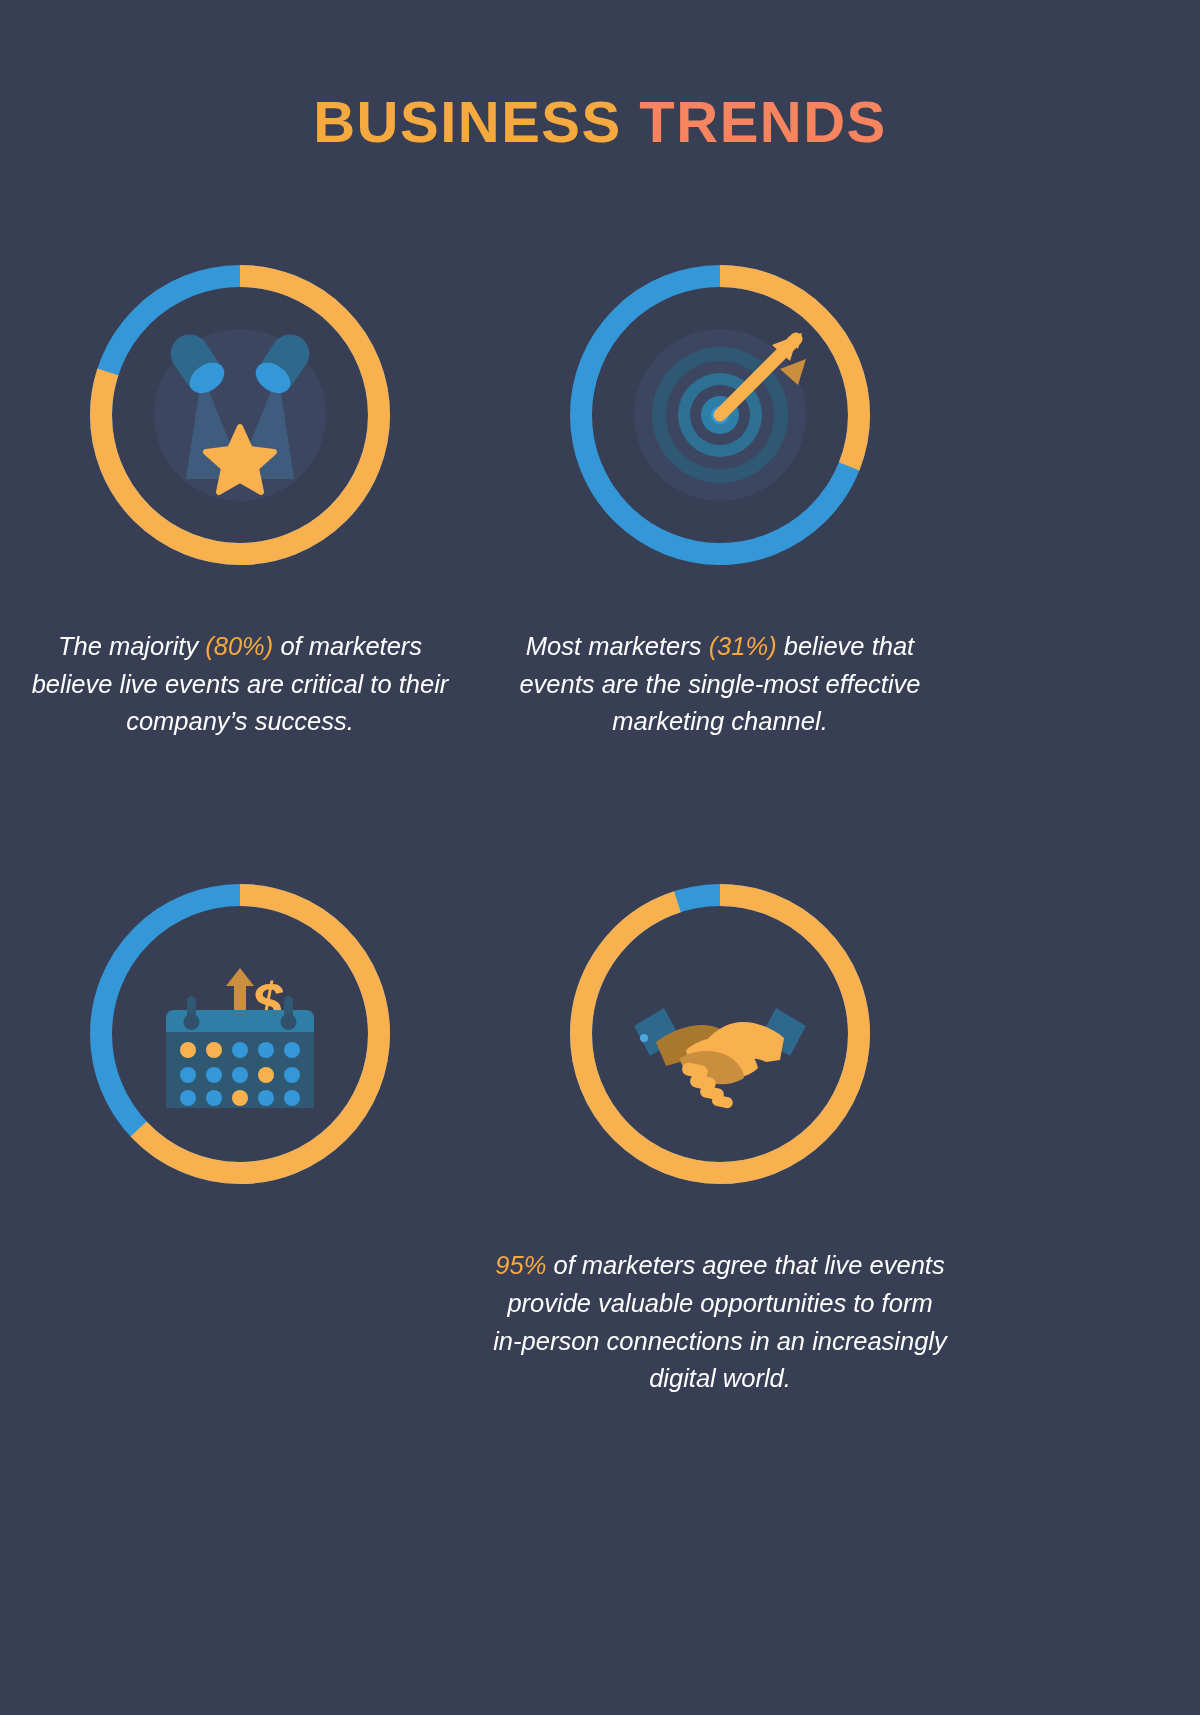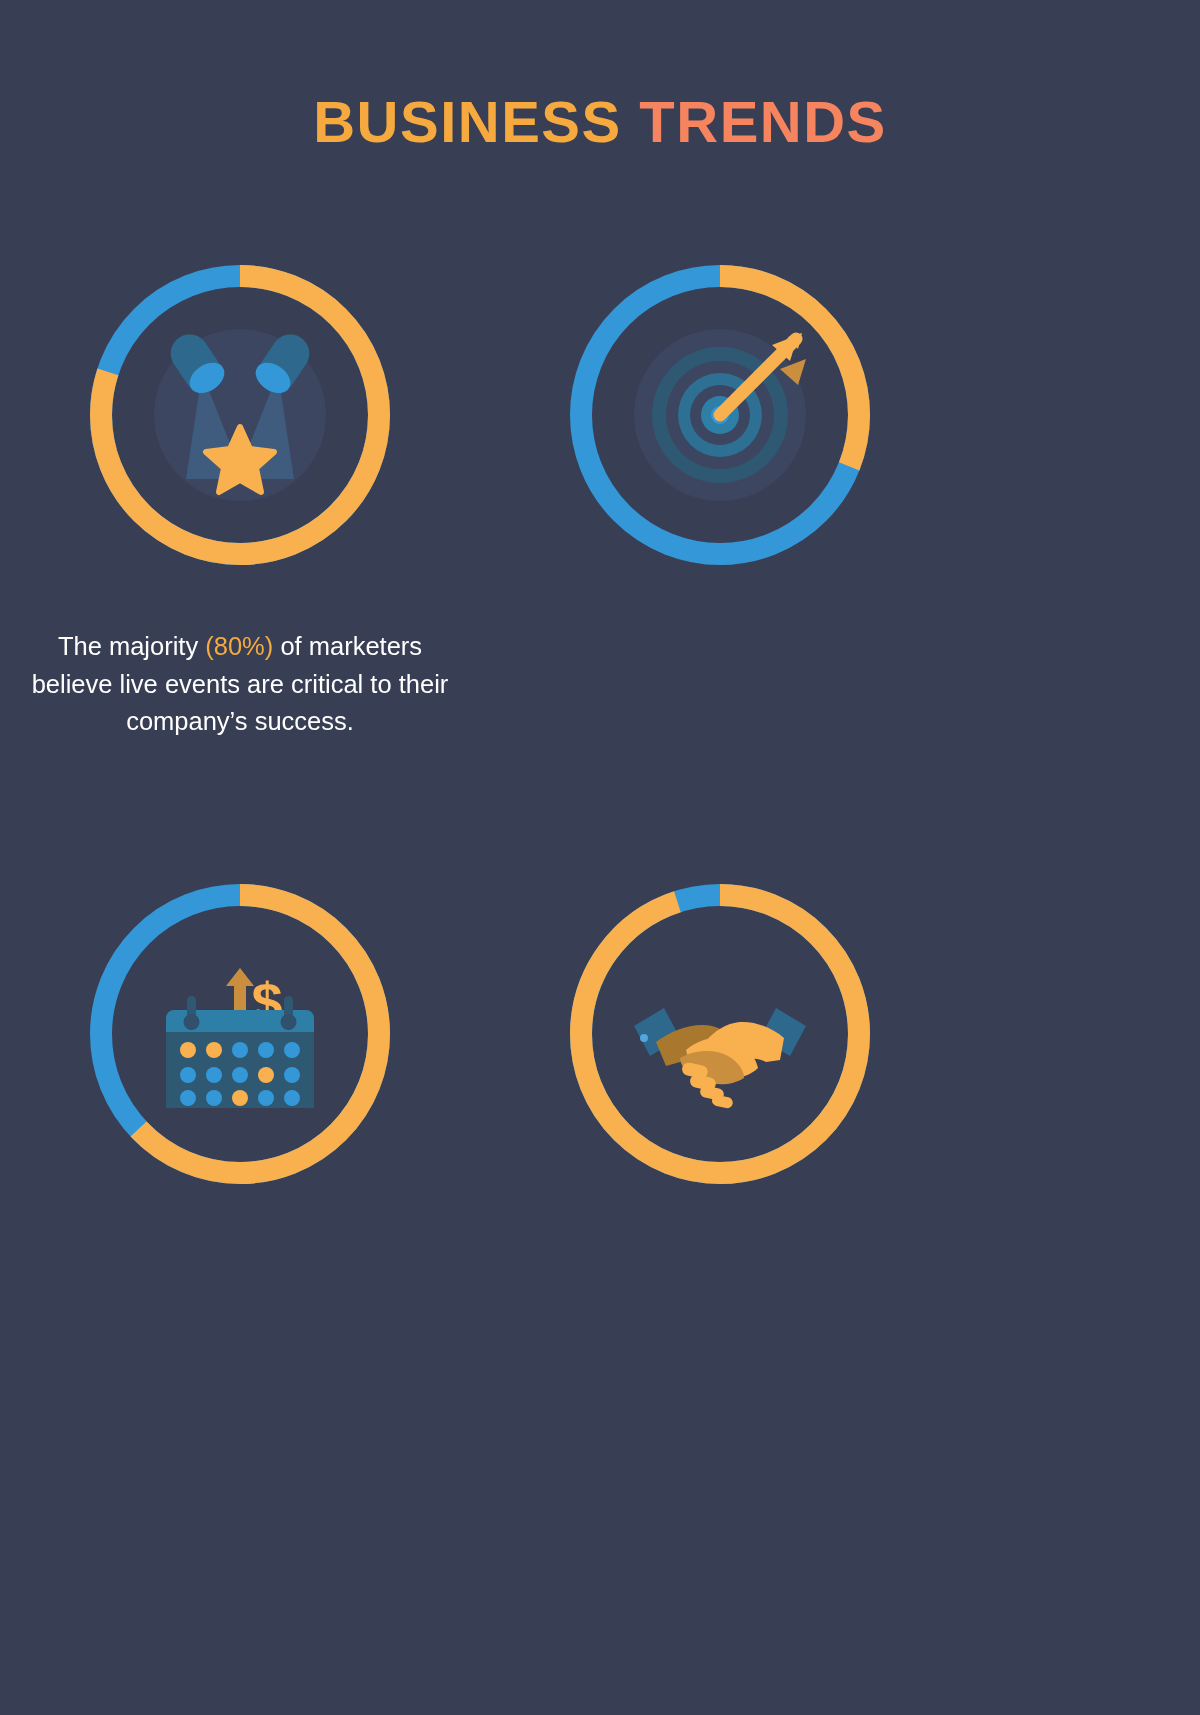--- a/index.html
+++ b/index.html
@@ -28,21 +28,21 @@
   }
   .title .w1 { color: #F5A93F; }
   .title .w2 { color: #F5845F; }
 
   
   .grid {
     position: absolute;
     top: 250px; left: 0;
     width: 1200px;
   }
-  .row { display: flex; width: 960px; }
+  .row { display: flex; width: 960px; font-style: italic; }
   .card {
     width: 600px;
     display: flex;
     flex-direction: column;
     align-items: center;
   }
   .row2 { margin-top: 128px; }
 
   .donut-wrap {
     position: relative;
@@ -134,20 +134,23 @@
               <circle cx="100" cy="100" r="9" fill="#3498D8"></circle>
 
               <line x1="100" y1="100" x2="176" y2="24" stroke="#F9B04F" stroke-width="13" stroke-linecap="round"></line>
 
               <path d="M152 30 L178 20 L170 46 Z" fill="#F9B04F"></path>
               <path d="M160 54 L186 44 L178 70 Z" fill="#C98F3E"></path>
               <path d="M168 22 L182 18 L178 34 Z" fill="#F9B04F"></path>
             </svg>
           </div>
         </div>
+        <div class="caption">
+          <span>Most marketers </span><span class="hl">(31%)</span><span> believe that events are the single-most effective marketing channel.</span>
+        </div>
       </div>
 
     </div>
 
     <div class="row row2">
 
       <div class="card">
         <div class="donut-wrap">
           <svg viewBox="0 0 330 330">
             <circle cx="165" cy="165" r="139" fill="none" stroke="#3498D8" stroke-width="22"></circle>
@@ -219,17 +222,20 @@
                 <rect x="62" y="130" width="26" height="13" rx="6.5" fill="#F9B04F" transform="rotate(12 75 136)"></rect>
                 <rect x="70" y="142" width="26" height="13" rx="6.5" fill="#F9B04F" transform="rotate(12 83 148)"></rect>
                 <rect x="80" y="153" width="24" height="12" rx="6" fill="#F9B04F" transform="rotate(12 92 159)"></rect>
                 <rect x="92" y="162" width="21" height="11" rx="5.5" fill="#F9B04F" transform="rotate(12 102 167)"></rect>
               </g>
 
               <path d="M112 106 C124 104 136 110 142 120 C136 126 126 128 118 124 C112 120 110 112 112 106 Z" fill="#F9B04F"></path>
             </svg>
           </div>
         </div>
+        <div class="caption cap-wide">
+          <span></span><span class="hl">95%</span><span> of marketers agree that live events provide valuable opportunities to form in-person connections in an increasingly digital world.</span>
+        </div>
       </div>
 
     </div>
   </div>
 </div>
 
 </body></html>

